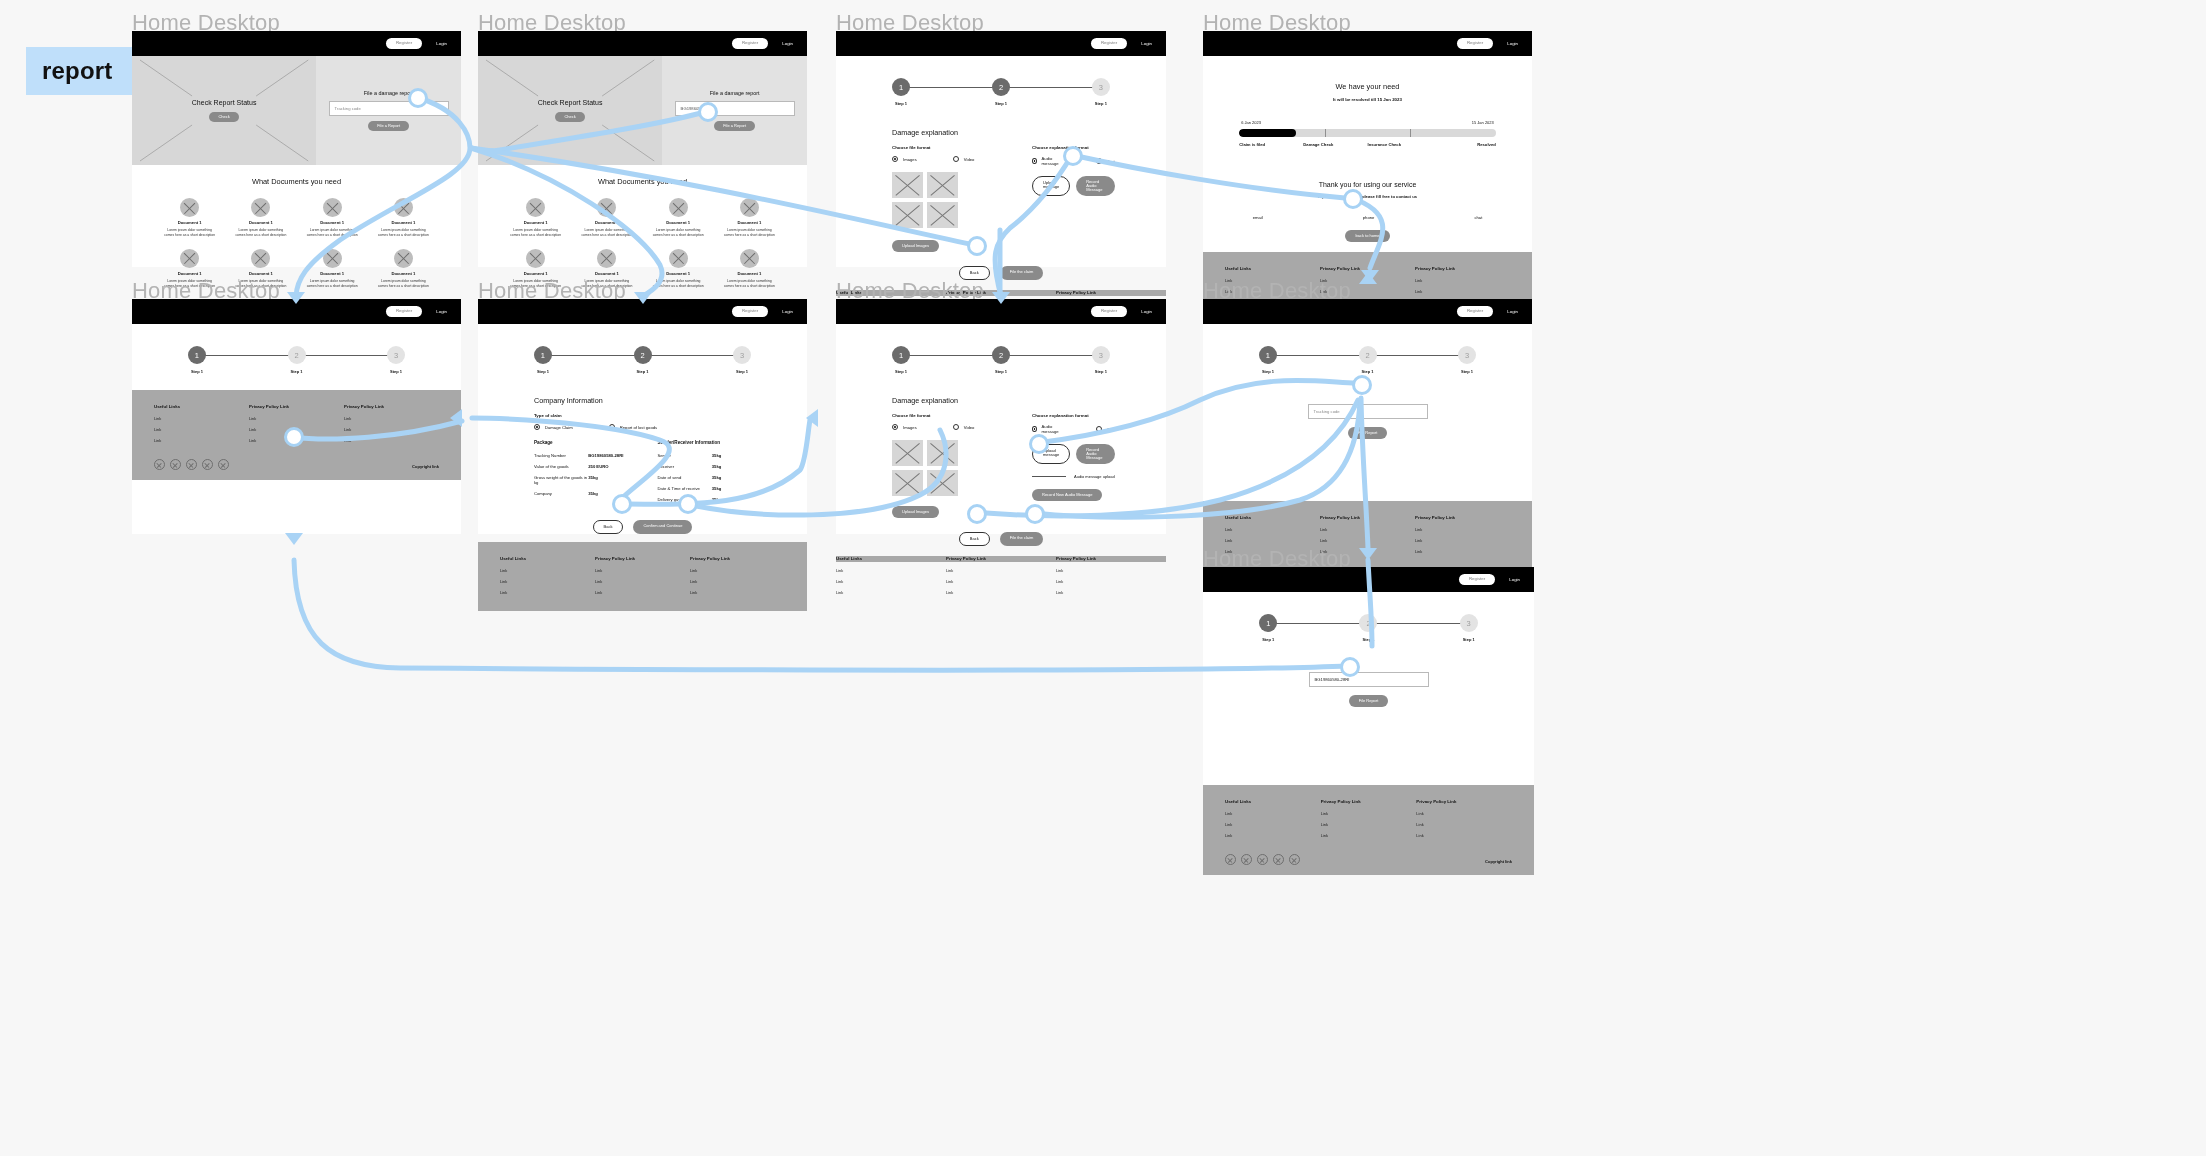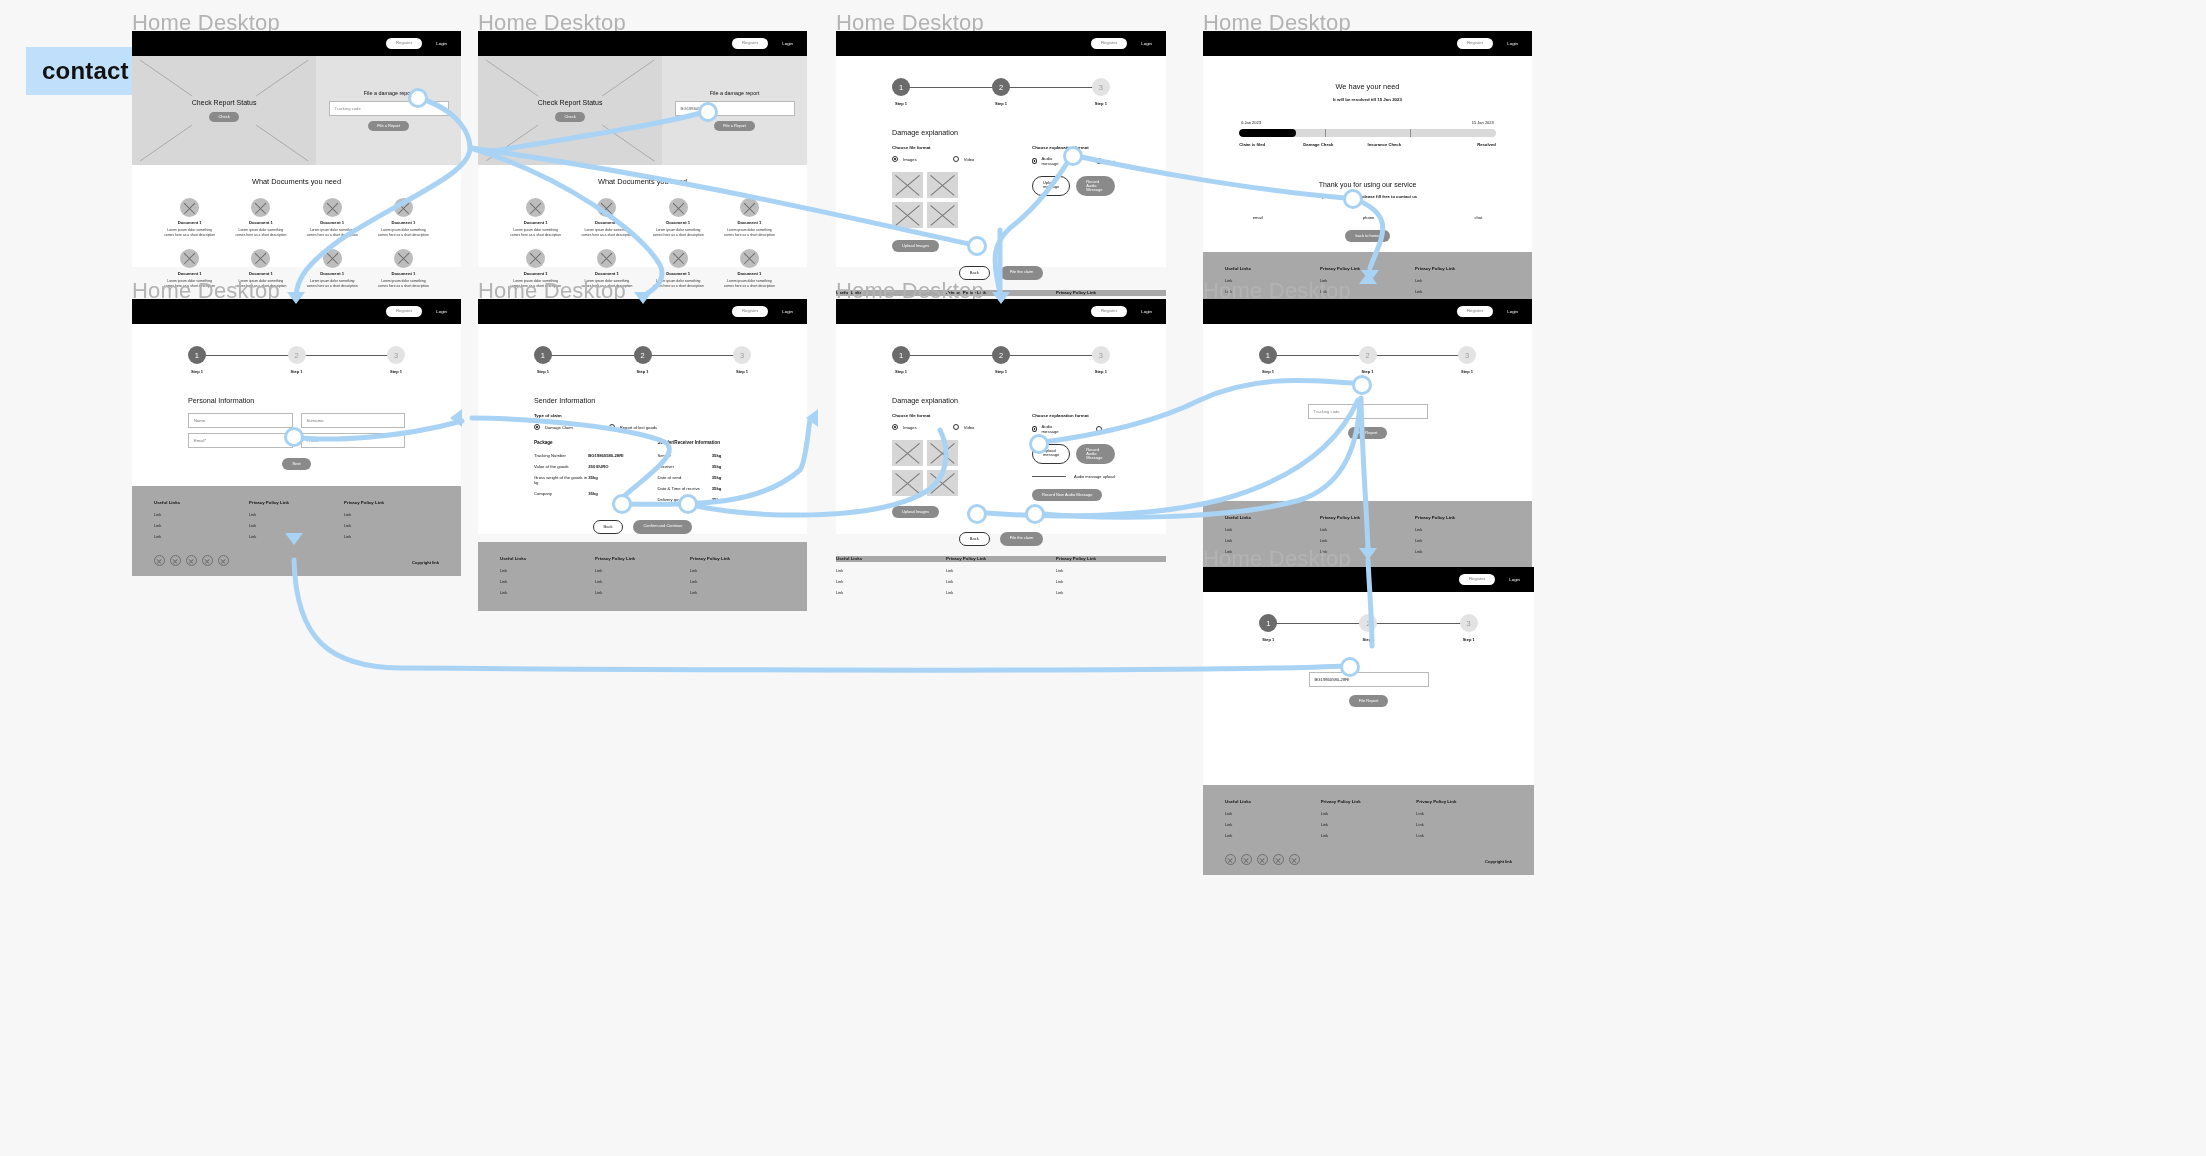--- a/index.html
+++ b/index.html
@@ -146,21 +146,21 @@
   .fx{fill:none;stroke:#a9d3f5;stroke-width:5;stroke-linecap:round;}
   .fxa{fill:#a9d3f5;}
   .xline line{stroke:#8d8d8d;stroke-width:.6}
 </style>
 </head>
 <body>
 
 <div class="canvas">
 
   <div class="page-chip">
-    <span class="lbl">contact</span>
+    <span class="lbl">report</span>
     <span class="tri-out">
       <svg width="18" height="22" viewBox="0 0 18 22">
           <path d="M2 2 L16 11 L2 20 Z" fill="none" stroke="#111" stroke-width="1.6"></path>
         </svg>
     </span>
   </div>
 
   <div class="frame-title" style="left:132px;top:10px;">Home Desktop</div>
   <div class="frame" id="f1" style="left:132px;top:31px;width:329px;height:236px;">
       <div class="navbar">
@@ -479,34 +479,20 @@
         </div>
         <div class="stepnode">
           <div class="circ off">2</div>
           <div class="steplbl">Step 1</div>
         </div>
         <div class="stepnode">
           <div class="circ off">3</div>
           <div class="steplbl">Step 1</div>
         </div>
       </div>
-      <div class="sec">
-        <h2>Personal Information</h2>
-        <div class="row2">
-          <div class="field" style="color: rgb(119, 119, 119);">Name</div>
-          <div class="field" style="color: rgb(119, 119, 119);">Surname</div>
-        </div>
-        <div class="row2">
-          <div class="field" style="color: rgb(119, 119, 119);">Email*</div>
-          <div class="field" style="color: rgb(119, 119, 119);">Phone*</div>
-        </div>
-        <div class="center" style="margin-top: 10px;">
-          <span class="btn-solid">Next</span>
-        </div>
-      </div>
       <div class="footer" style="margin-top: 16px;">
         <div class="fcols">
           <div class="fcol">
             <div class="fh">Useful Links</div>
             <div class="fl">Link</div>
             <div class="fl">Link</div>
             <div class="fl">Link</div>
           </div>
           <div class="fcol">
             <div class="fh">Privacy Policy Link</div>
@@ -550,21 +536,21 @@
         <div class="stepnode">
           <div class="circ on">2</div>
           <div class="steplbl">Step 1</div>
         </div>
         <div class="stepnode">
           <div class="circ off">3</div>
           <div class="steplbl">Step 1</div>
         </div>
       </div>
       <div class="sec">
-        <h2>Sender Information</h2>
+        <h2>Company Information</h2>
         <div class="lbl-sm">Type of claim</div>
         <div class="radios">
           <div class="radio">
             <span class="rdot sel"></span>
             <span>Damage Claim</span>
           </div>
           <div class="radio">
             <span class="rdot"></span>
             <span>Report of lost goods</span>
           </div>

